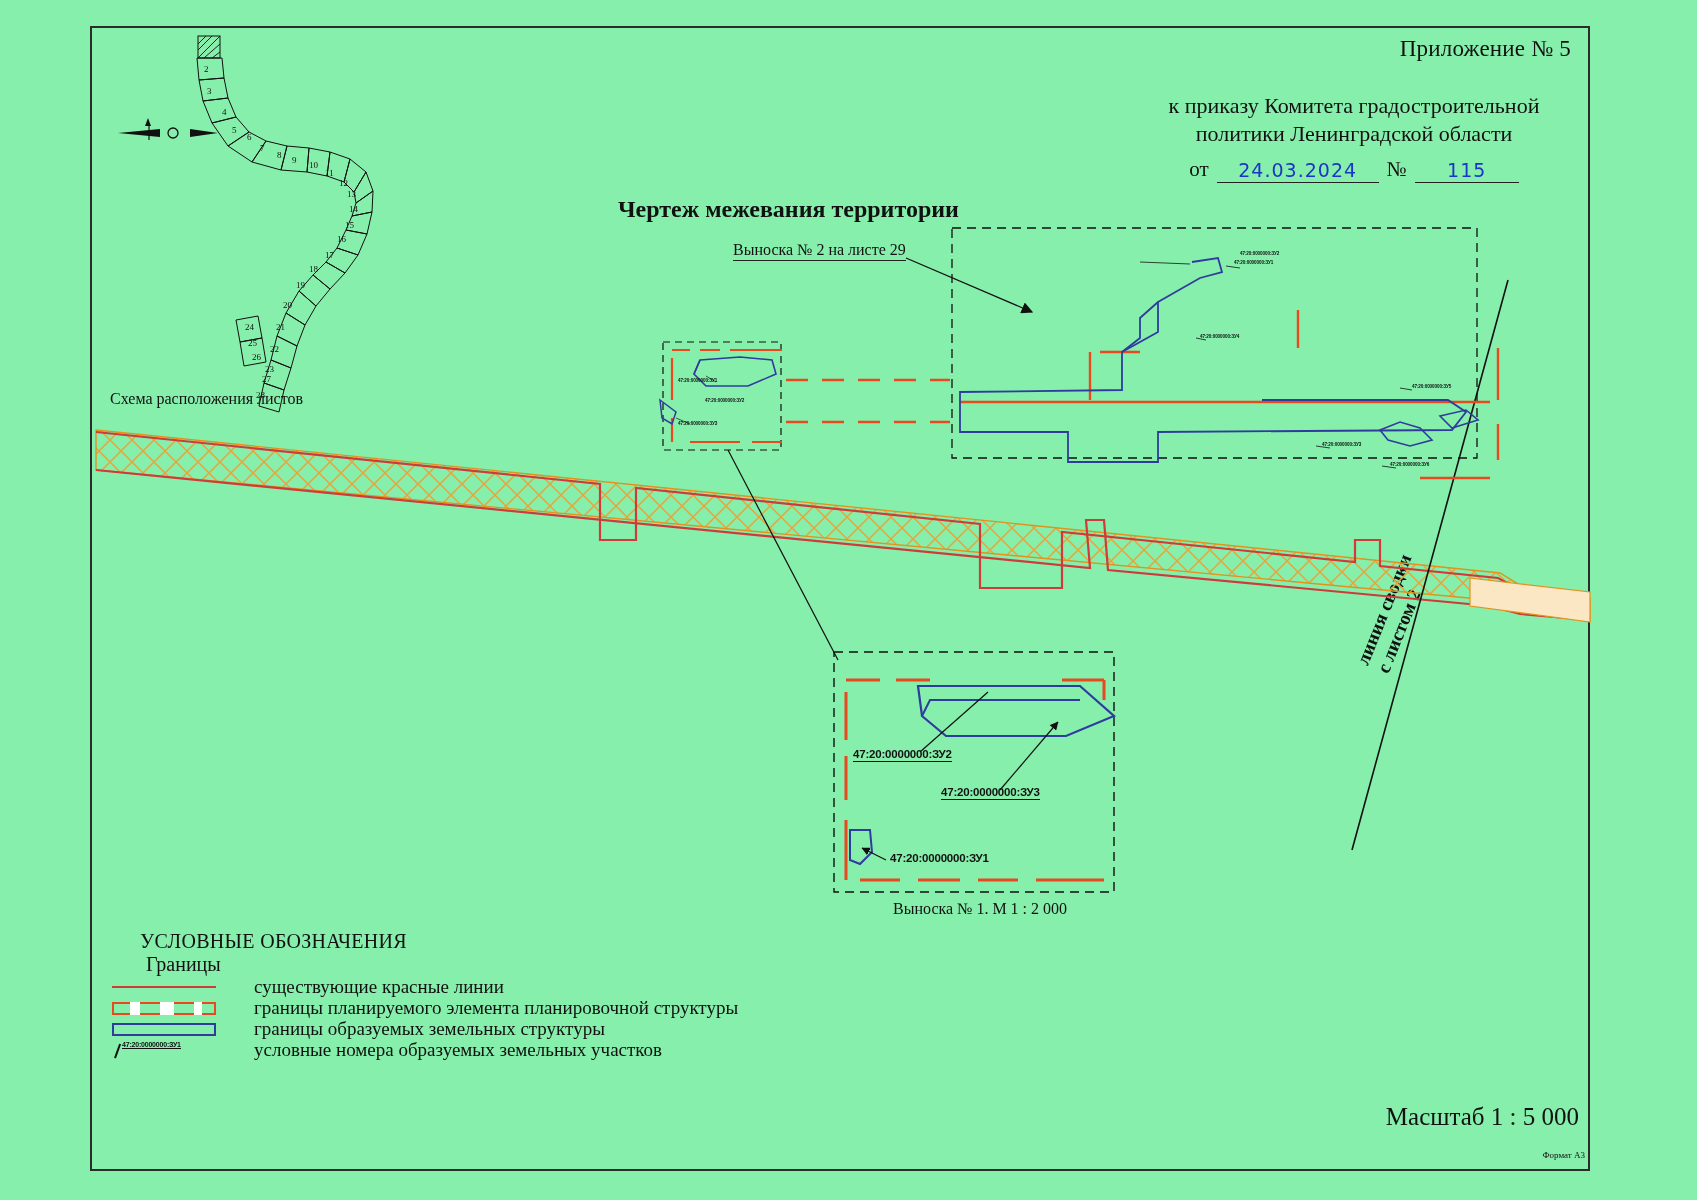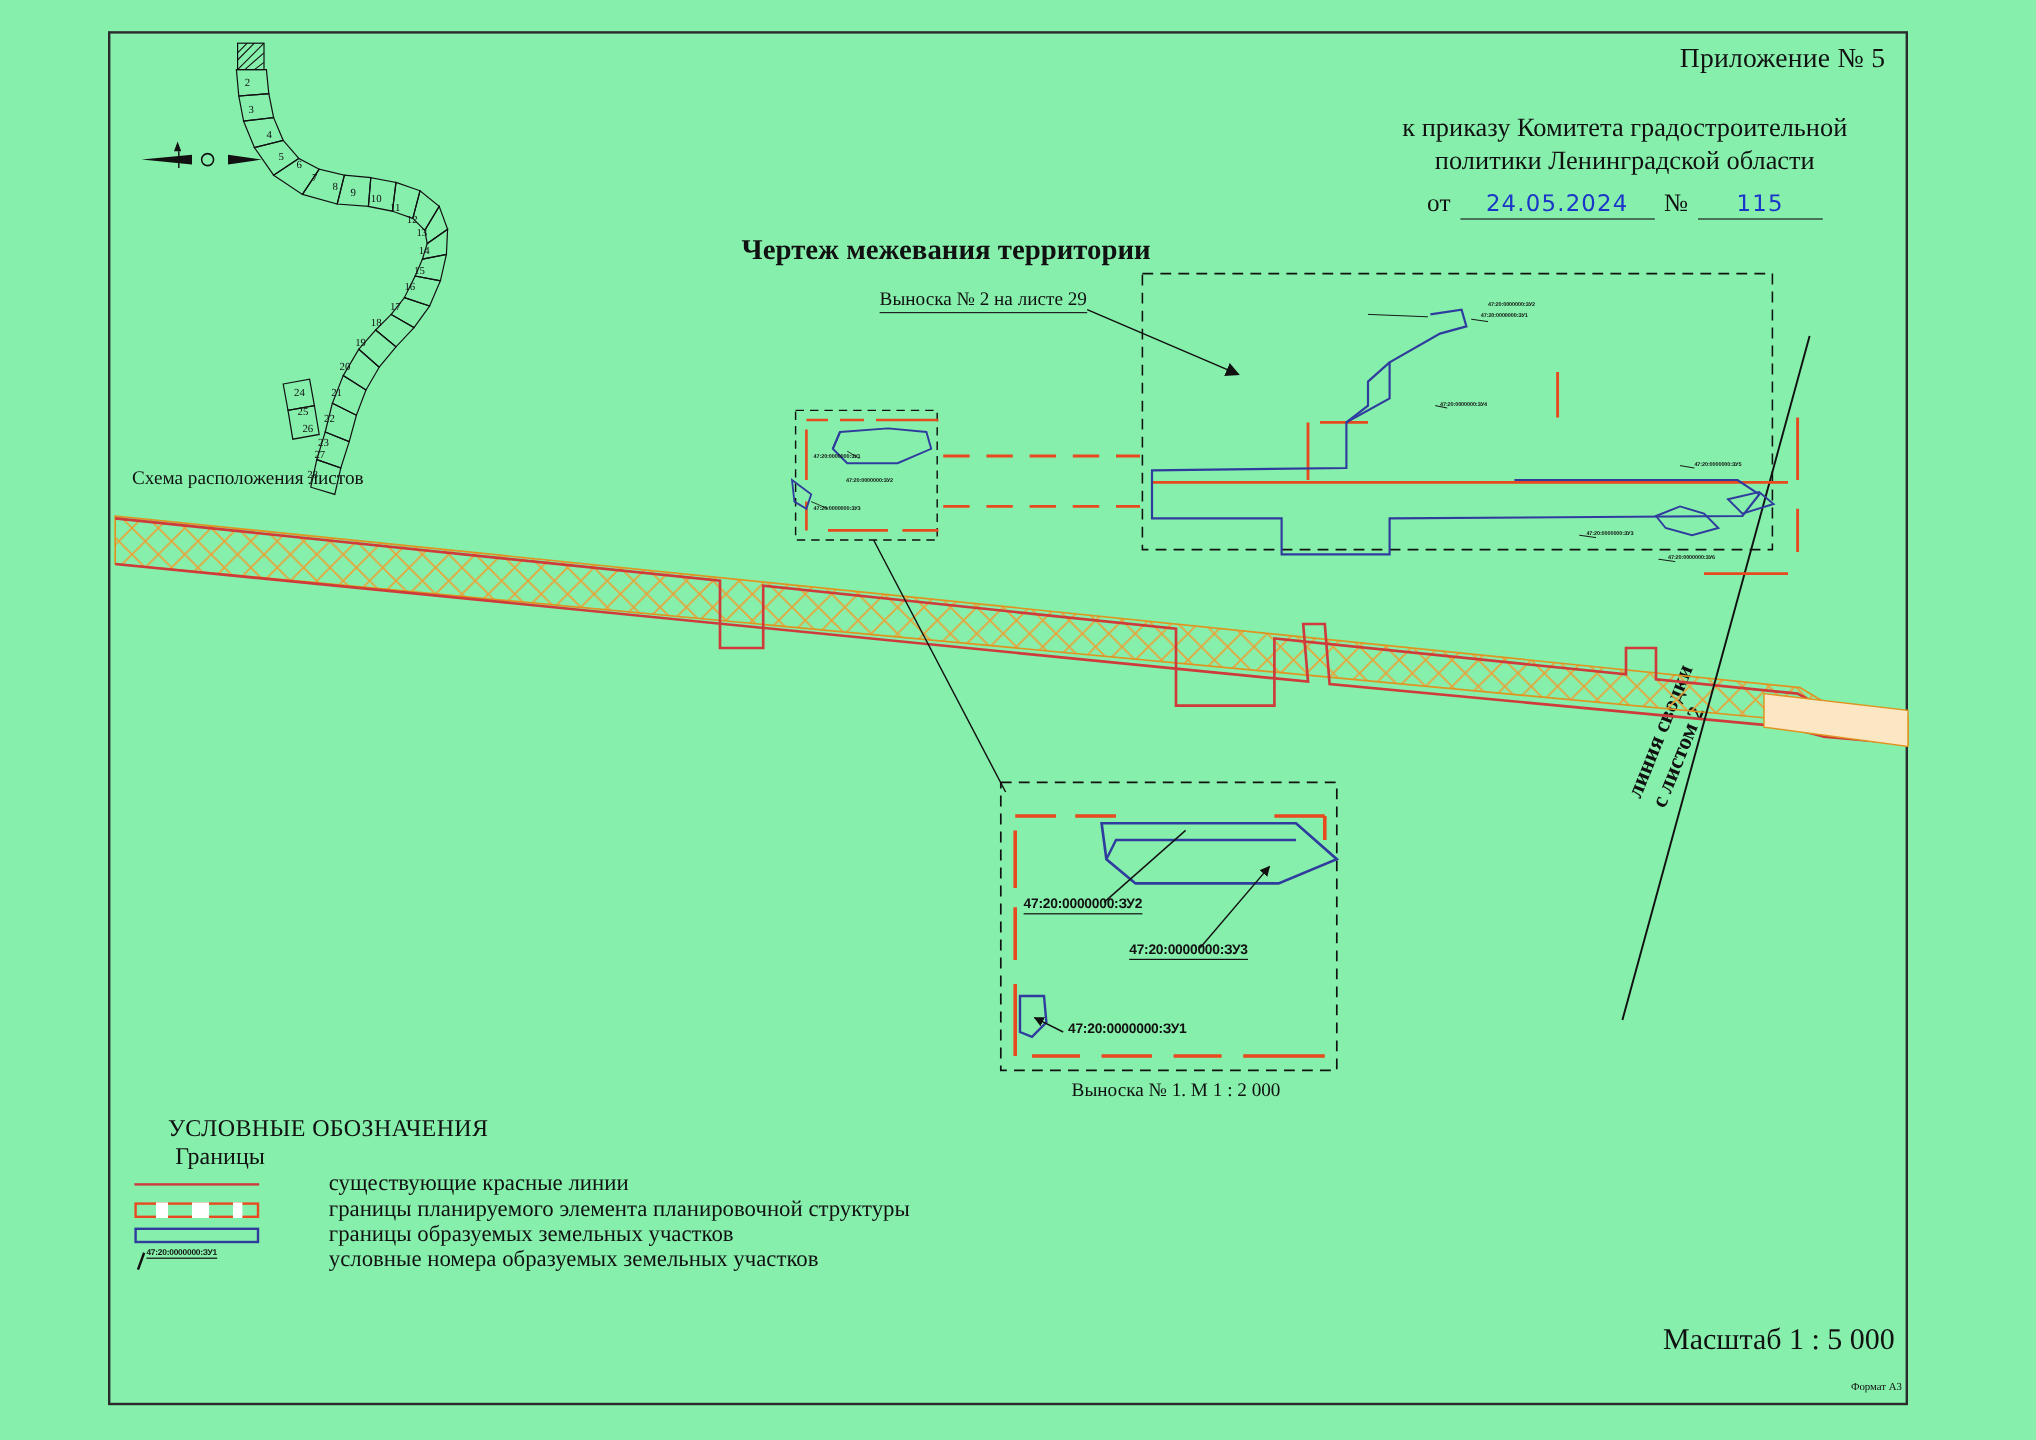--- a/index.html
+++ b/index.html
@@ -38,21 +38,21 @@
   
   svg.layer{position:absolute;left:0;top:0;width:1697px;height:1200px;overflow:visible;}
 
   
   .legend{position:absolute;left:140px;top:930px;font-size:19px;}
   .legend .t1{font-size:20px;letter-spacing:.3px;}
   .legend .t2{font-size:20px;margin-left:6px;}
   .legend ul{list-style:none;margin:0;padding:0;}
   .legend li{display:flex;align-items:center;height:21px;}
   .legend .sym{width:108px;flex:0 0 108px;height:18px;position:relative;margin-right:6px;}
-  .legend .txt{font-size:19px;line-height:19px;white-space:nowrap;margin-left:20px;}
+  .legend .txt{font-size:19px;line-height:19px;white-space:nowrap;}
 
   .sym-redline{position:absolute;left:-28px;top:8px;width:104px;height:0;
                border-top:2.2px solid #cf3a3a;}
   .sym-plan{position:absolute;left:-28px;top:3px;width:104px;height:13px;
             box-sizing:border-box;border:2px solid #e8491f;
             border-style:solid;}
   .sym-plan:after{content:"";position:absolute;left:16px;top:-2px;width:72px;height:13px;
             background:
               linear-gradient(to right,#fff 0 10px, transparent 10px 30px, #fff 30px 44px, transparent 44px 64px,#fff 64px 72px);
             box-sizing:border-box;}
@@ -97,21 +97,21 @@
   <div class="frame"></div>
 
   <div class="hdr">
     <div class="app">Приложение № 5</div>
     <div class="order">
       <div>к приказу Комитета градостроительной</div>
       <div>политики Ленинградской области</div>
     </div>
     <div class="dateline">
       <span class="lbl">от</span>
-      <span class="fill">24.05.2024</span>
+      <span class="fill">24.03.2024</span>
       <span class="lbl">№</span>
       <span class="fill num">115</span>
     </div>
   </div>
 
   <div class="maintitle">Чертеж межевания территории</div>
   <div class="vyn2">Выноска № 2 на листе 29</div>
   <div class="schema">Схема расположения листов</div>
   <div class="vyn1">Выноска № 1. М 1 : 2 000</div>
   <div class="scale">Масштаб 1 : 5 000</div>
@@ -321,21 +321,21 @@
       <li>
         <span class="sym">
             <i class="sym-plan"></i>
           </span>
         <span class="txt">границы планируемого элемента планировочной структуры</span>
       </li>
       <li>
         <span class="sym">
             <i class="sym-parcel"></i>
           </span>
-        <span class="txt">границы образуемых земельных участков</span>
+        <span class="txt">границы образуемых земельных структуры</span>
       </li>
       <li>
         <span class="sym">
           <span class="sym-num">
               <i></i>
               <b>47:20:0000000:ЗУ1</b>
             </span>
         </span>
         <span class="txt">условные номера образуемых земельных участков</span>
       </li>

